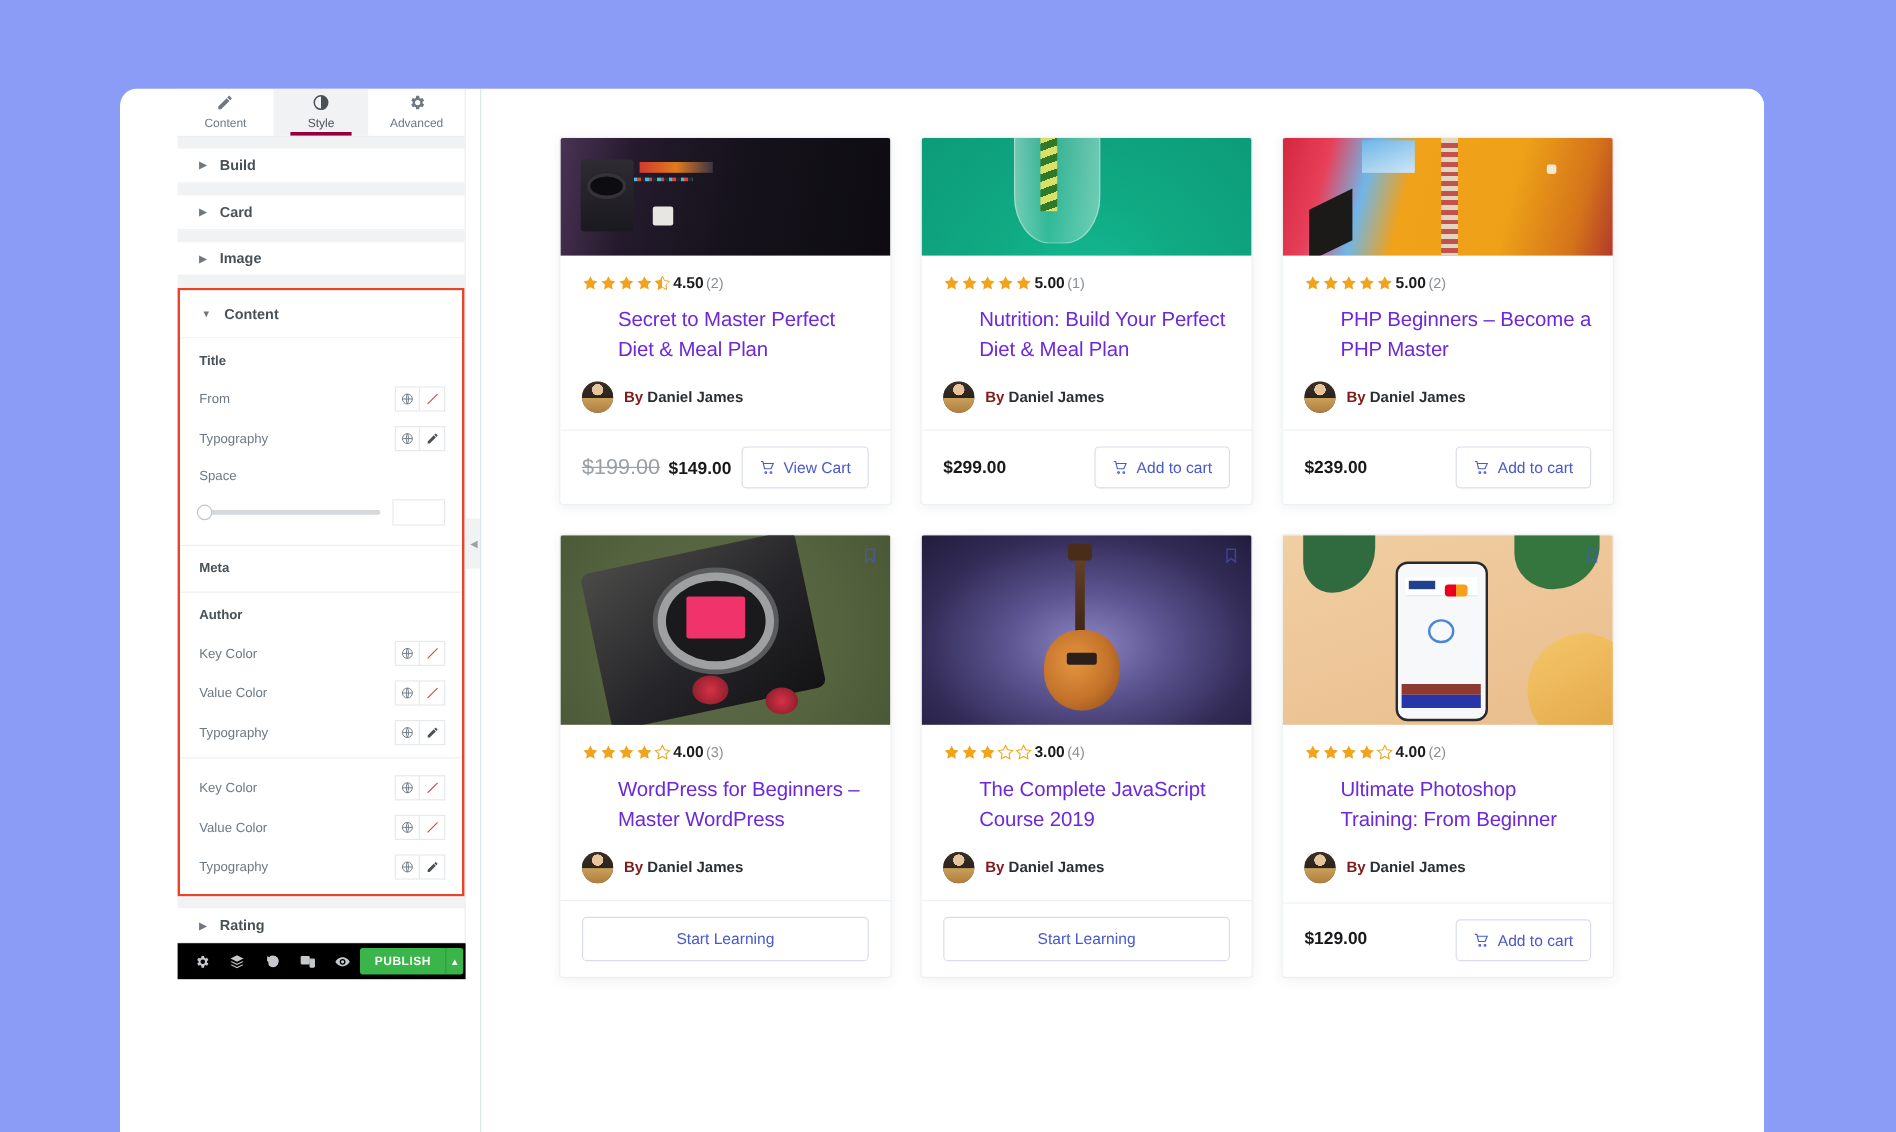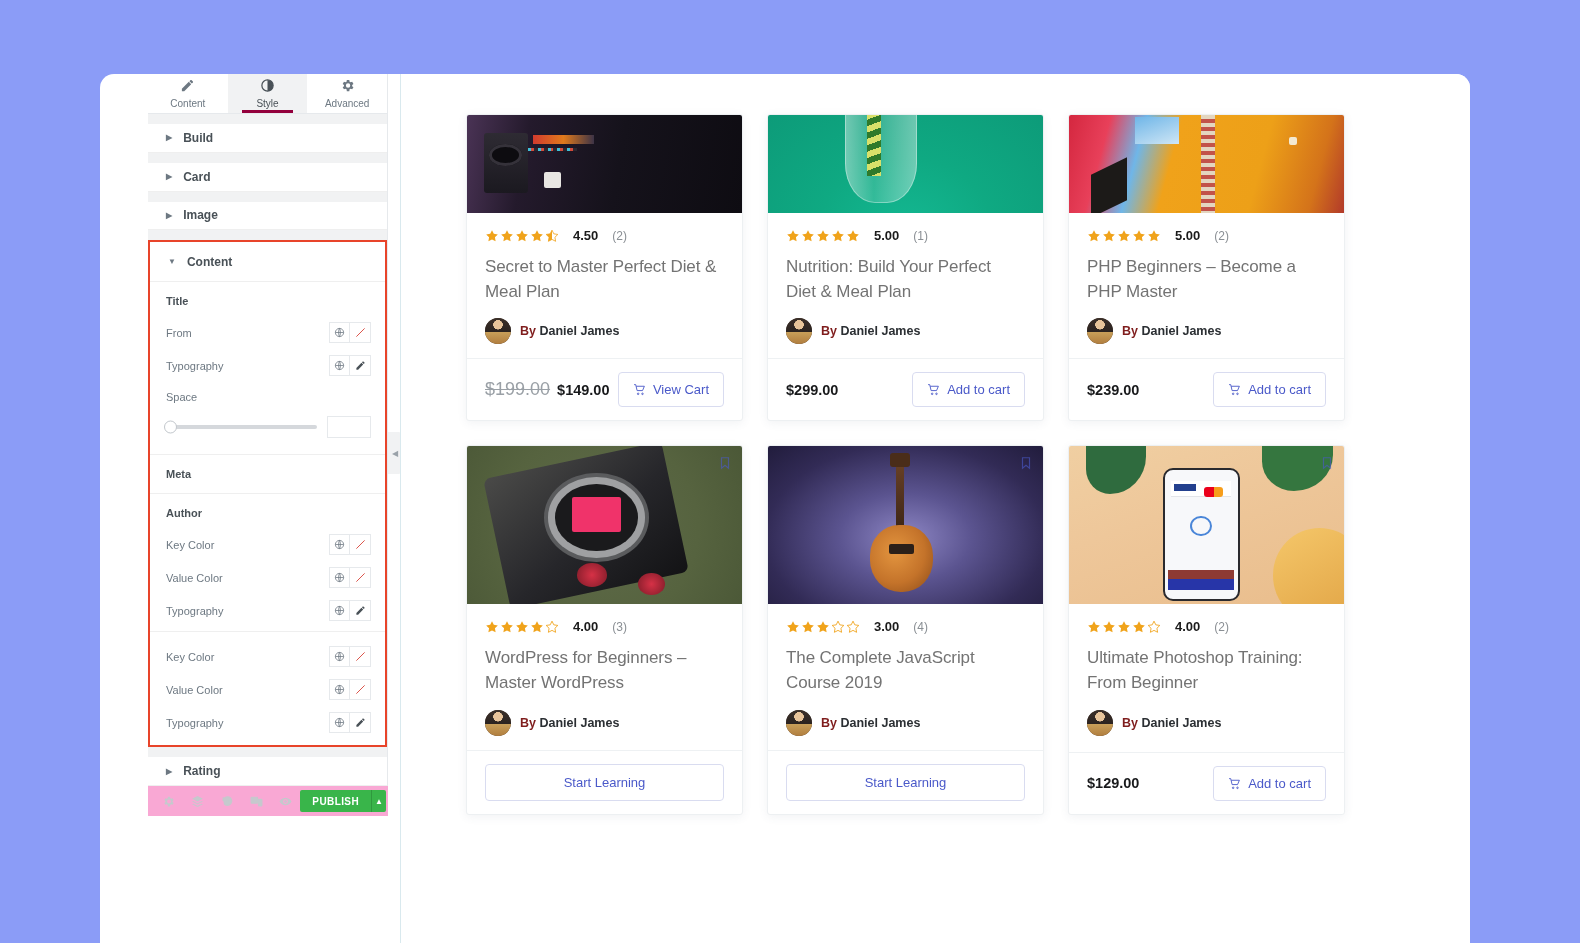--- a/index.html
+++ b/index.html
@@ -100,21 +100,21 @@
   }
   .num-input {
     width: 44px; height: 22px; border: 1px solid #e6e9ec;
     background: #fff; cursor: text;
   }
 
   
   .panel-toolbar {
     position: absolute; left: 48px; top: 712px;
     width: 240px; height: 30px;
-    background: #f9a8d4; display: flex; align-items: center;
+    background: #000000; display: flex; align-items: center;
     padding: 0 2px 0 6px; gap: 0;
   }
   .tb-icon {
     width: 31px; height: 30px; display: flex; align-items: center;
     justify-content: center; cursor: pointer;
   }
   .tb-icon svg { width: 13px; height: 13px; display: block; fill: #c5c9cd; }
   .publish-btn {
     margin-left: auto; display: flex; align-items: stretch;
     height: 22px; background: #39b54a; border-radius: 2px;
@@ -164,29 +164,29 @@
     height: 98px; position: relative; overflow: hidden;
   }
   .card-img.tall { height: 158px; }
   .bookmark {
     position: absolute; right: 10px; top: 9px;
     width: 14px; height: 16px; opacity: .62;
   }
   .bookmark svg { width: 100%; height: 100%; display: block; }
 
   .card-body { padding: 15px 18px 14px 18px; flex: 1; }
-  .rating { display: flex; align-items: center; gap: 14px; margin-bottom: 11px; }
+  .rating { display: flex; align-items: center; gap: 2px; margin-bottom: 11px; }
   .stars { display: flex; gap: 1px; }
   .stars svg { width: 14px; height: 14px; display: block; }
   .rate-val { font-size: 13px; font-weight: bold; color: #1b1b1b; }
   .rate-count { font-size: 12px; color: #8a8f94; }
 
   .card-title {
     font-size: 17px; line-height: 1.48; font-weight: 500;
-    color: #737373; letter-spacing: -.1px; margin-bottom: 14px;
+    color: #6d28d9; letter-spacing: -.1px; margin-bottom: 14px; margin-left: 30px;
   }
   .author { display: flex; align-items: center; gap: 9px; }
   .avatar {
     width: 26px; height: 26px; border-radius: 50%; overflow: hidden;
     flex: 0 0 auto; background: #4a3a30; position: relative;
   }
   .avatar .a1 { position:absolute; inset:0;
     background:
       radial-gradient(circle at 50% 26%, #e8c49a 0 20%, transparent 21%),
       linear-gradient(180deg,#3b2f28 0%,#2b2320 52%,#c9a05a 53%,#b07d3e 100%);

